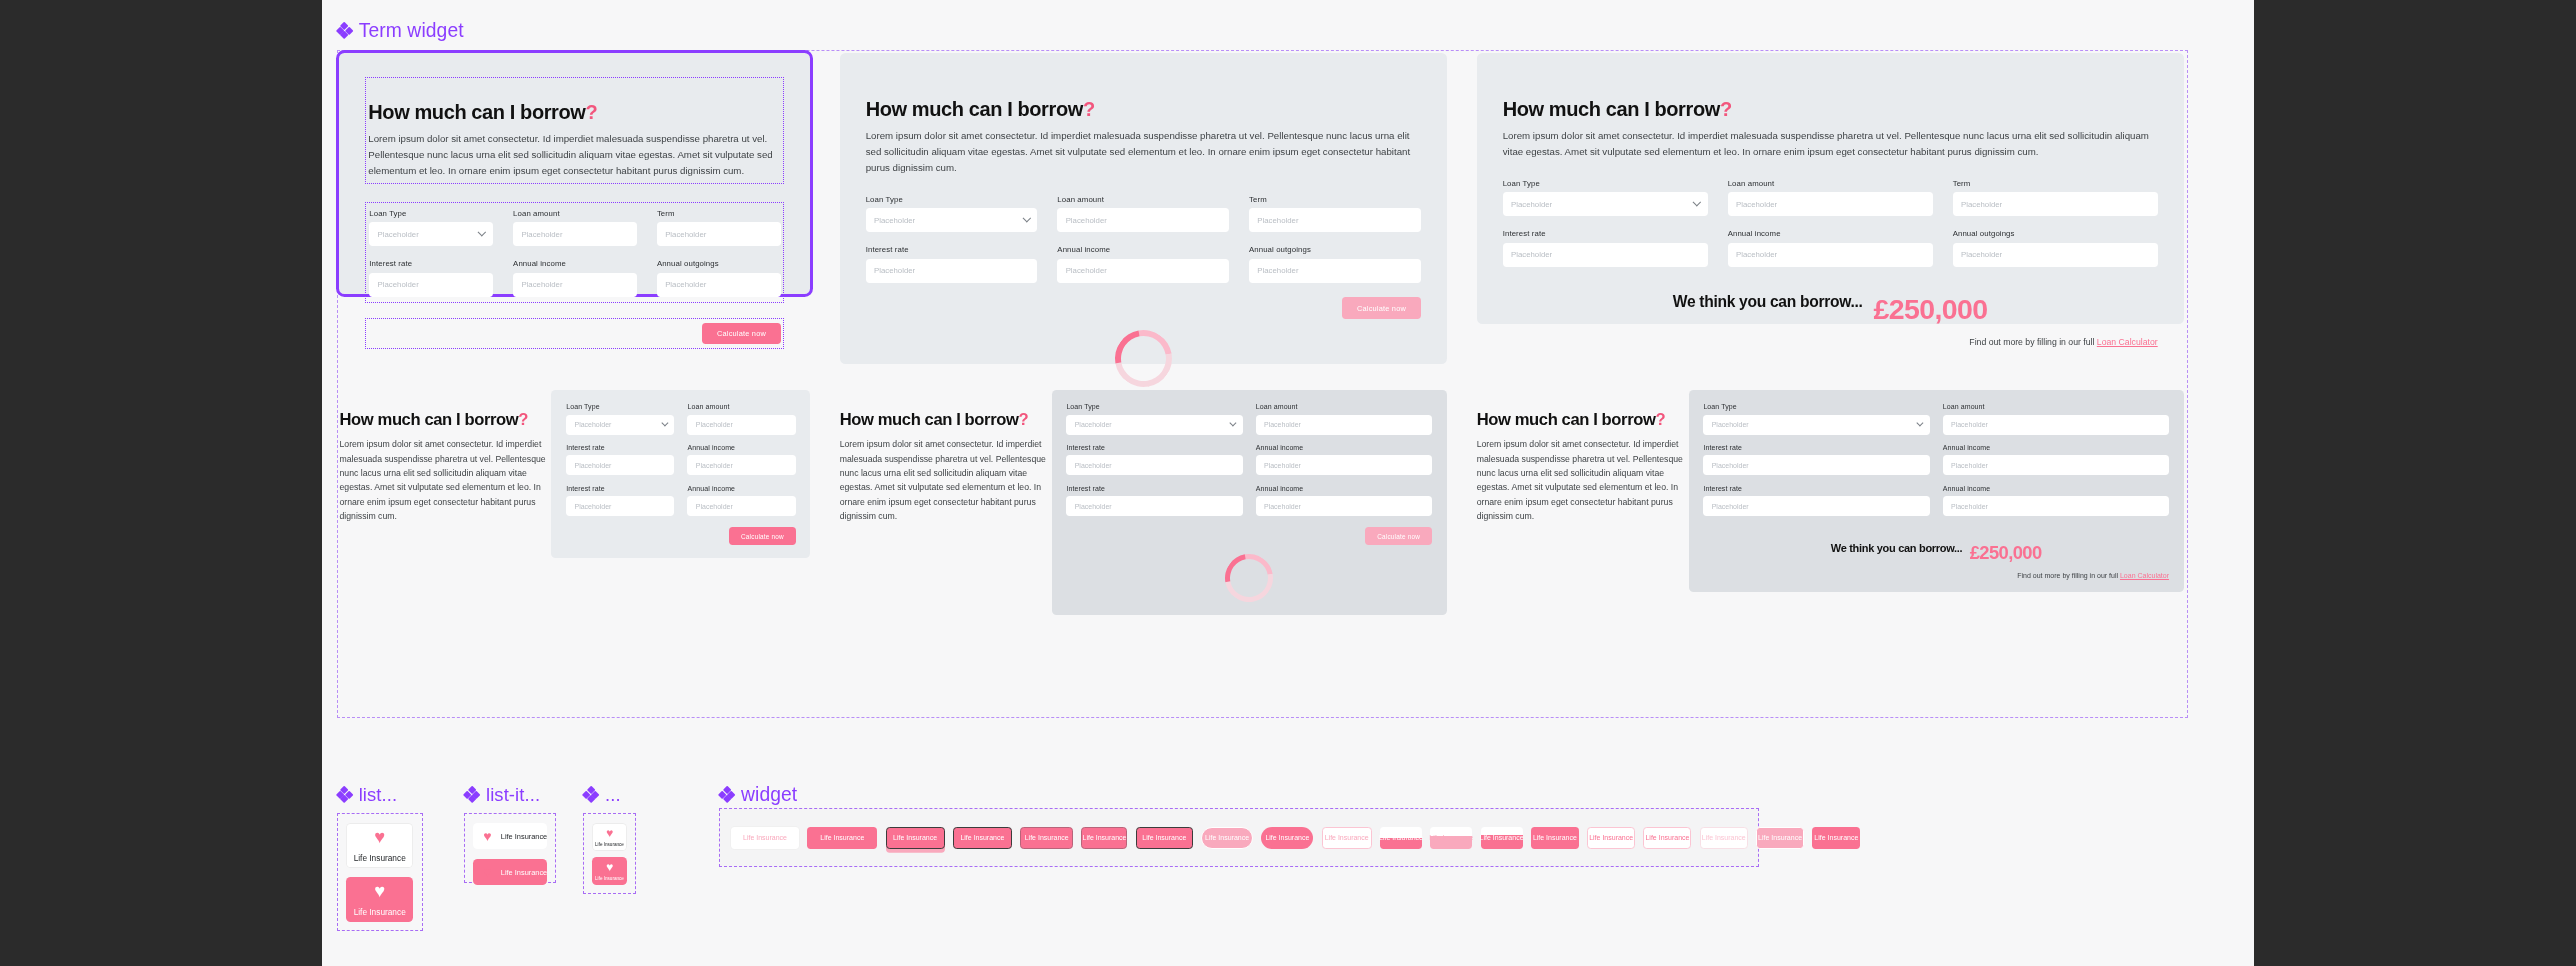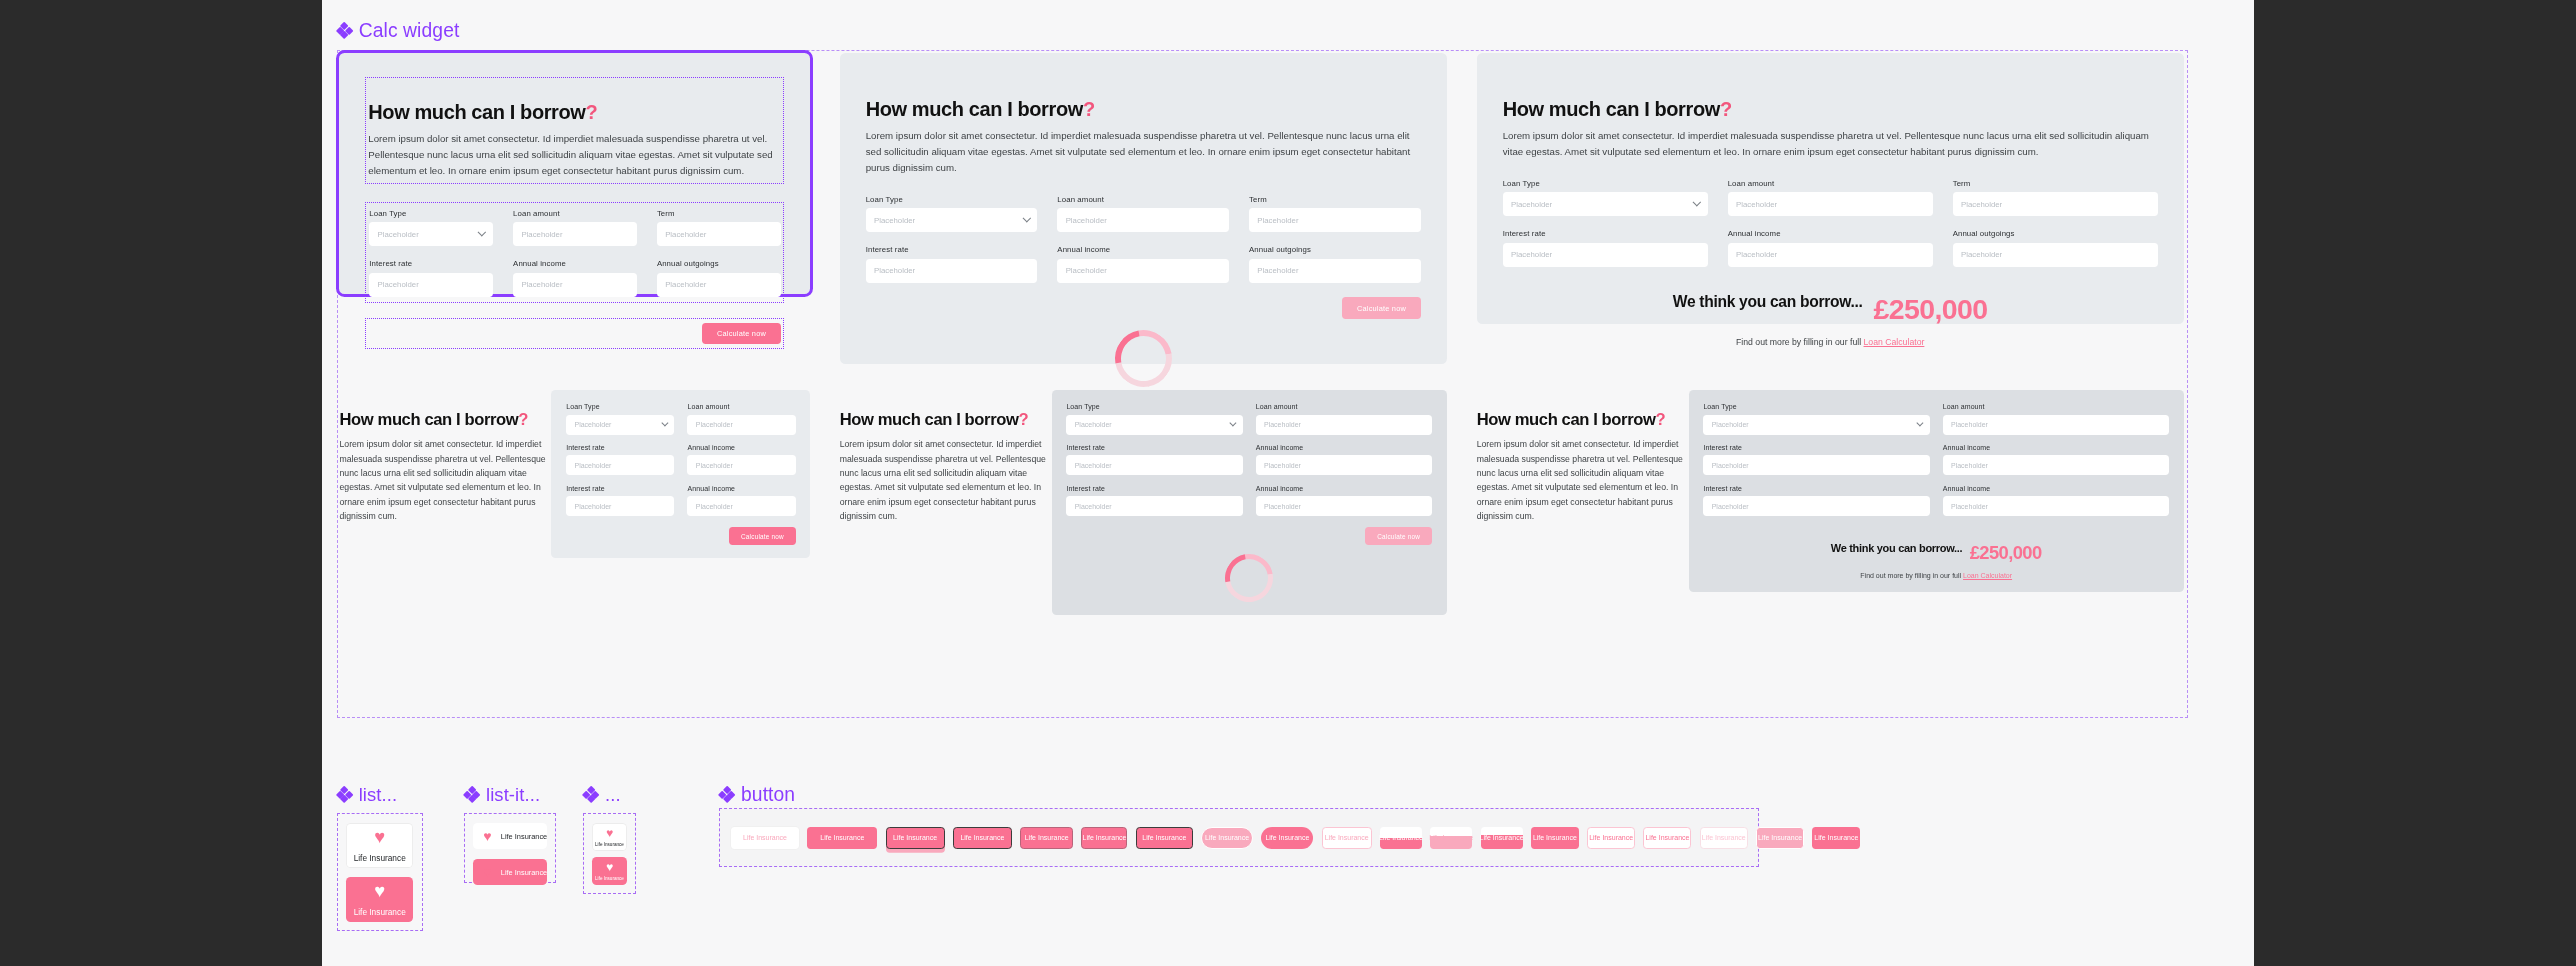--- a/index.html
+++ b/index.html
@@ -111,21 +111,21 @@
   }
   .spinner.sm { width: 48px; height: 48px; border-width: 5.5px; }
 
   
   .result-wrap { text-align: center; margin-top: 26px; }
   .result-line {
     display: flex; align-items: flex-start; justify-content: center; gap: 11px;
   }
   .result-label { font-size: 15.6px; font-weight: 700; color: #111; letter-spacing: -0.3px; }
   .result-amount { font-size: 28.5px; font-weight: 700; color: #fa7192; letter-spacing: -0.6px; }
-  .result-sub { margin-top: 11px; font-size: 8.7px; color: #3f4346; }
+  .result-sub { margin-top: 11px; font-size: 8.7px; color: #3f4346; text-align: right; }
   .result-sub a { color: #fa7192; text-decoration: underline; }
   .result-wrap.sm .result-label { font-size: 11px; }
   .result-wrap.sm .result-amount { font-size: 18.4px; }
   .result-wrap.sm .result-sub { font-size: 7px; margin-top: 8.3px; }
 
   
   .split { display: flex; gap: 0; }
   .split-text { width: 212px; flex: none; }
   .split-form { flex: 1; }
 
@@ -173,21 +173,21 @@
 
 <div id="canvas">
 
   <div class="frame-label" style="position:absolute;left:14.7px;top:20px;">
     <span class="cmp-icon">
         <i></i>
         <i></i>
         <i></i>
         <i></i>
       </span>
-    <span>Calc widget</span>
+    <span>Term widget</span>
   </div>
 
   <div id="widget-frame">
 
     <div class="card sel" style="left:1.8px; top:1.8px; width:471px; height:241px;">
       <div class="card-inner-dash" style="padding:1.8px 1.8px 3.7px 1.8px;">
         <div class="card-title">
           <span>How much can I borrow</span><span class="q">?</span>
         </div>
         <div class="card-body">Lorem ipsum dolor sit amet consectetur. Id imperdiet malesuada suspendisse pharetra ut vel. Pellentesque nunc lacus urna elit sed sollicitudin aliquam vitae egestas. Amet sit vulputate sed elementum et leo. In ornare enim ipsum eget consectetur habitant purus dignissim cum.</div>
@@ -594,21 +594,21 @@
   </div>
 
   <div class="bottom-frame" style="left:397px; top:784px;">
     <div class="frame-label">
       <span class="cmp-icon">
           <i></i>
           <i></i>
           <i></i>
           <i></i>
         </span>
-      <span>button</span>
+      <span>widget</span>
     </div>
   </div>
   <div id="button-frame-box">
       <button class="gb" style="background: rgb(255, 255, 255); color: rgb(249, 169, 189); border-radius: 3.7px; border: none; box-shadow: rgb(240, 240, 240) 0px 0px 0px 0.9px; width: 68px; flex: 0 0 auto;">Life Insurance</button>
       <button class="gb" style="background: rgb(250, 113, 146); color: rgb(255, 255, 255); border-radius: 3.7px; border: none; box-shadow: none; width: 70px; flex: 0 0 auto;">Life Insurance</button>
       <button class="gb" style="background: rgb(250, 113, 146); color: rgb(255, 255, 255); border-radius: 3.7px; border: 1.4px solid rgb(60, 60, 60); box-shadow: rgb(249, 169, 189) 0px 3.7px 0px; width: 59px; flex: 0 0 auto;">Life Insurance</button>
       <button class="gb" style="background: rgb(250, 113, 146); color: rgb(255, 255, 255); border-radius: 3.7px; border: 1.4px solid rgb(60, 60, 60); box-shadow: none; width: 59px; flex: 0 0 auto;">Life Insurance</button>
       <button class="gb" style="background: rgb(250, 113, 146); color: rgb(255, 255, 255); border-radius: 3.7px; border: 1.4px solid rgb(184, 100, 122); box-shadow: none; width: 53px; flex: 0 0 auto;">Life Insurance</button>
       <button class="gb" style="background: rgb(250, 113, 146); color: rgb(255, 255, 255); border-radius: 3.7px; border: 1.4px solid rgb(184, 100, 122); box-shadow: none; width: 46px; flex: 0 0 auto;">Life Insurance</button>
       <button class="gb" style="background: rgb(250, 113, 146); color: rgb(255, 255, 255); border-radius: 3.7px; border: 1.4px solid rgb(60, 60, 60); box-shadow: none; width: 57px; flex: 0 0 auto;">Life Insurance</button>

